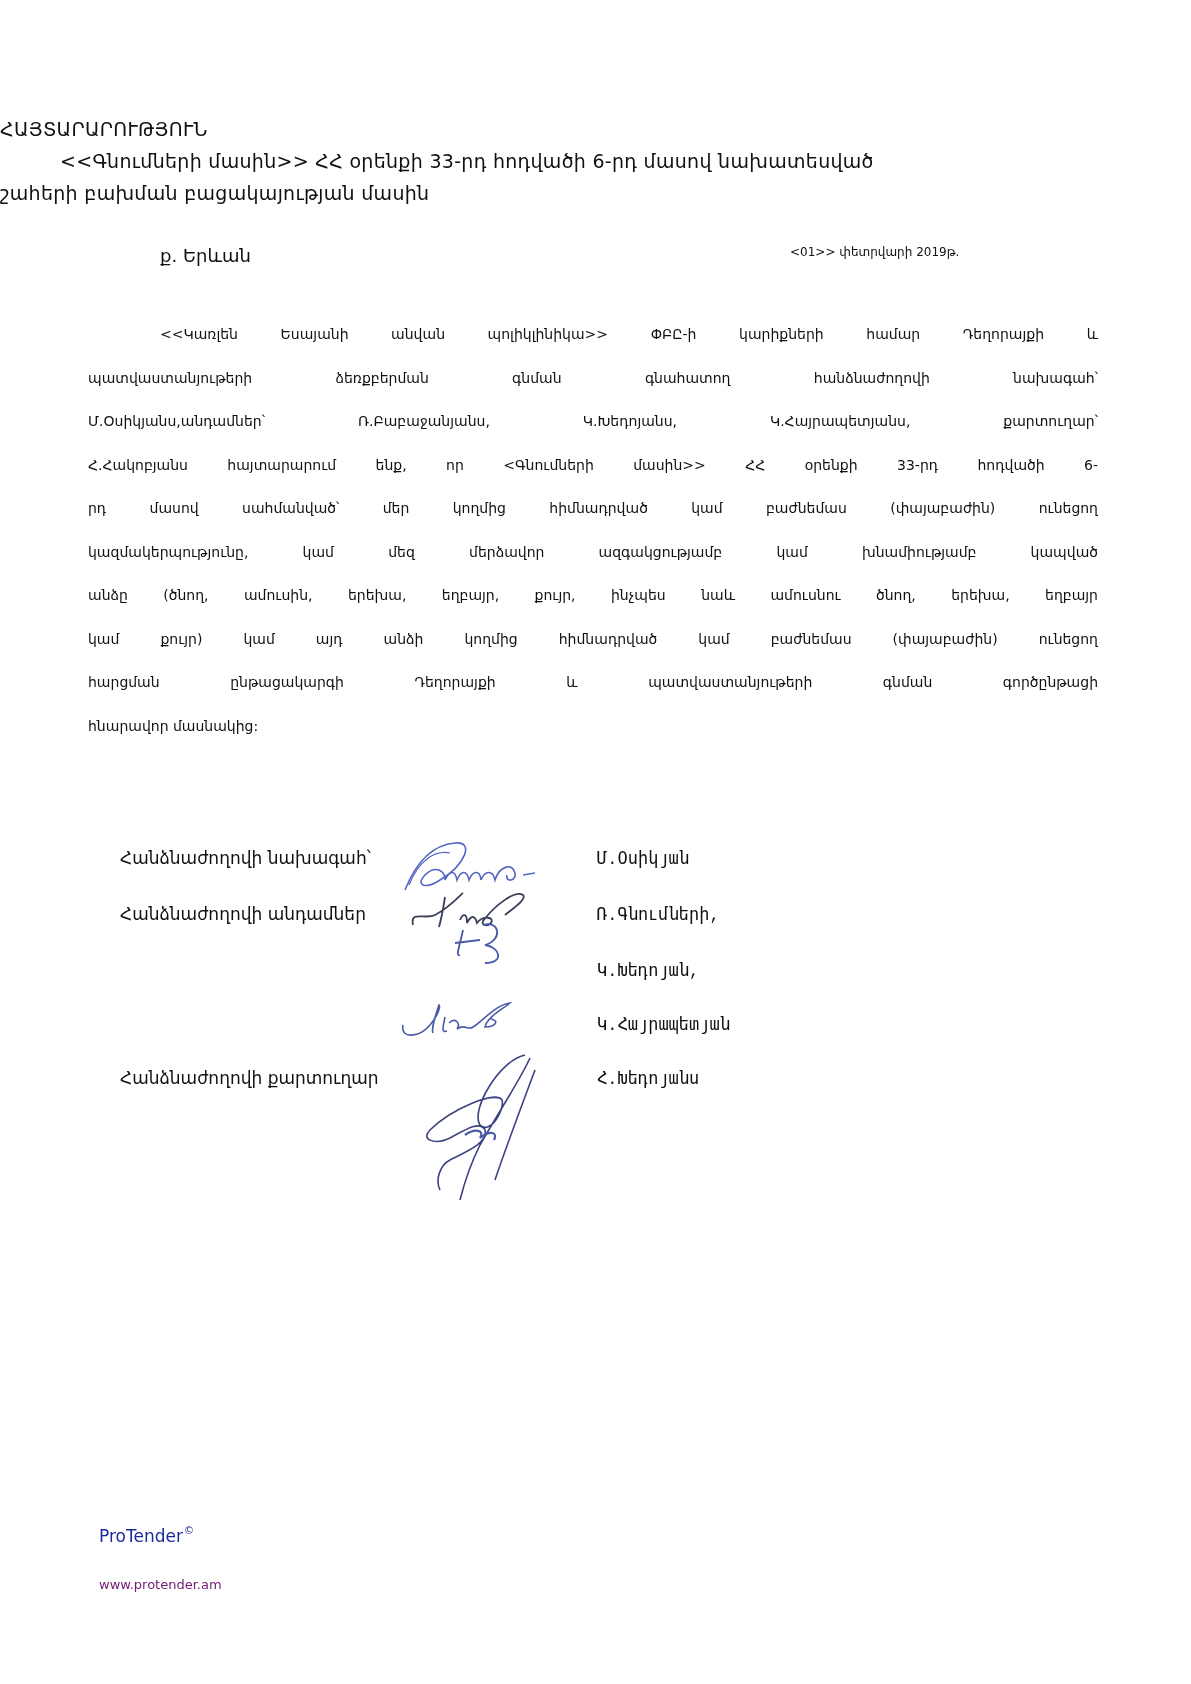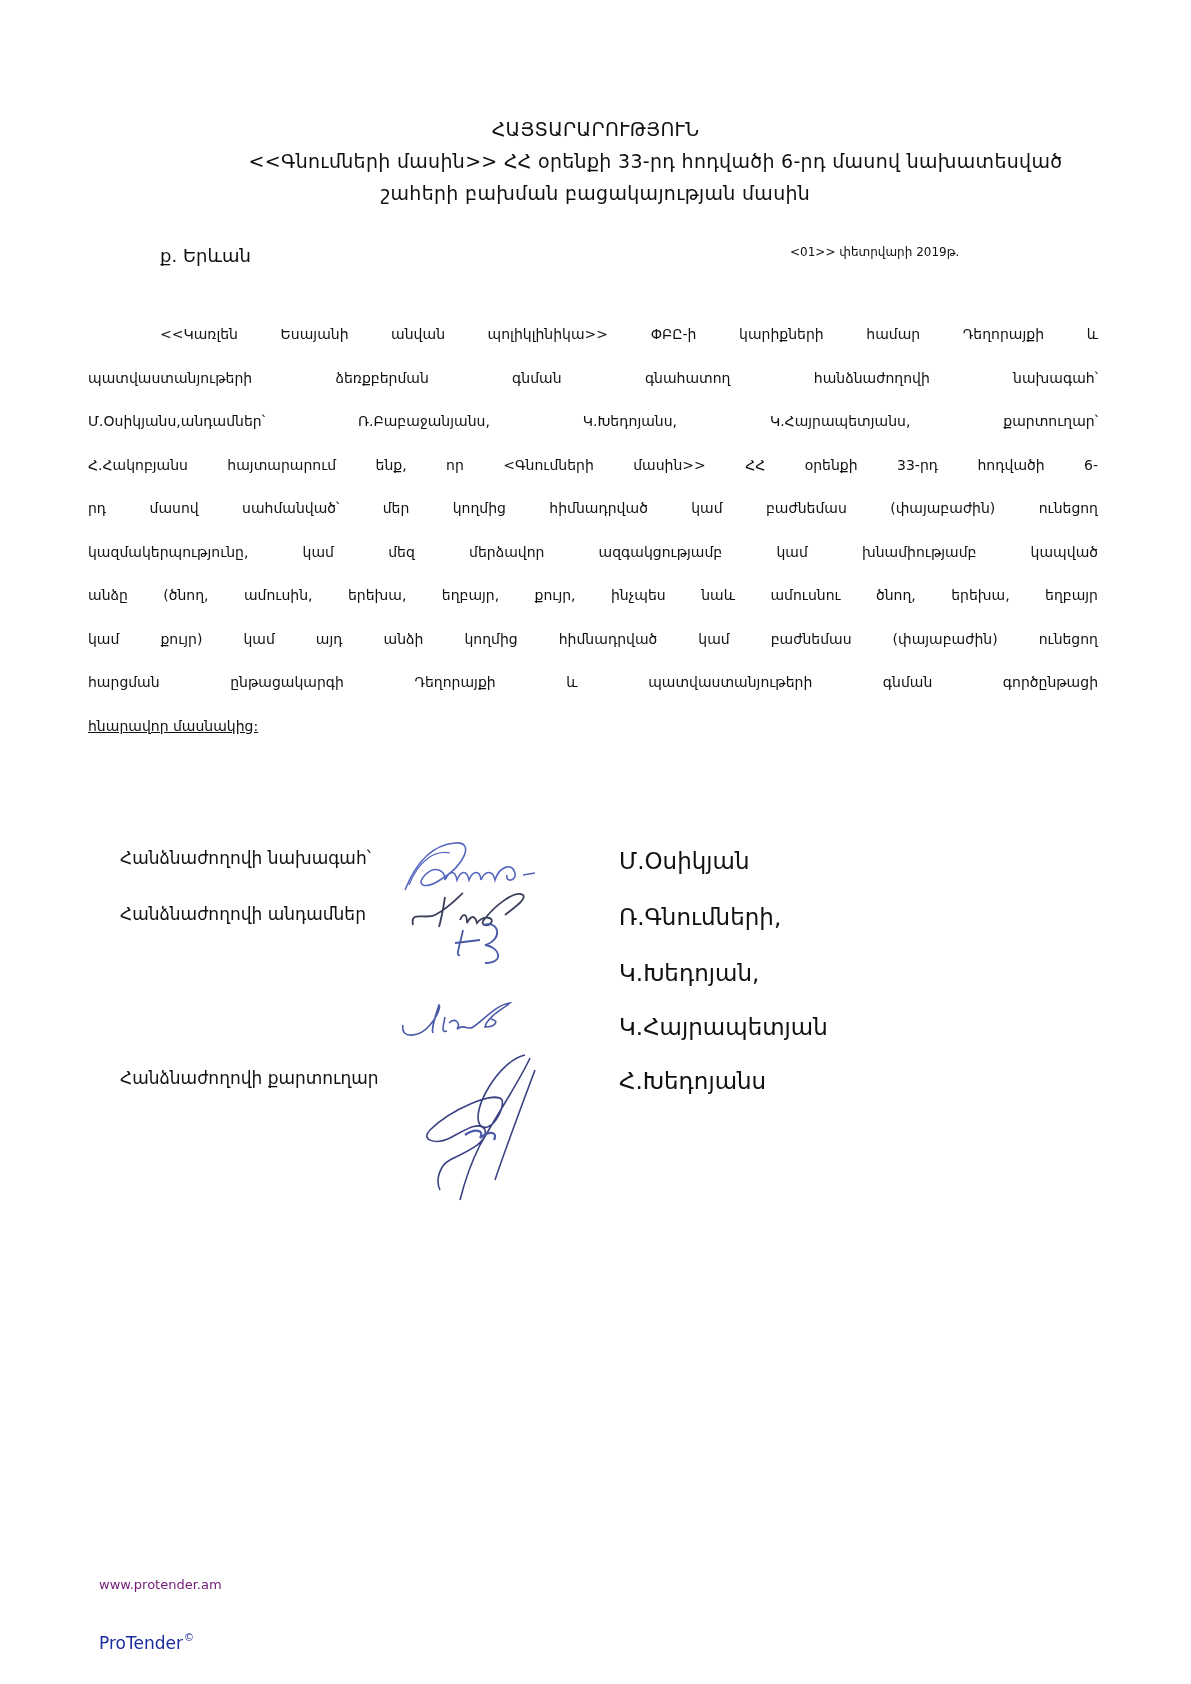--- a/index.html
+++ b/index.html
@@ -3,41 +3,41 @@
 <meta charset="utf-8">
 <style>
   html, body { margin: 0; padding: 0; background: #ffffff; }
   body {
     width: 1191px; height: 1684px; position: relative; overflow: hidden;
     font-family: "DejaVu Sans", "Liberation Sans", sans-serif;
     color: #111111;
   }
   .page { position: absolute; left: 0; top: 0; width: 1191px; height: 1684px; }
   .title {
-    position: absolute; left: 0; width: 1191px; text-align: center;
+    position: absolute; left: 0; width: 1191px; text-align: left;
     font-size: 19px; letter-spacing: 0.3px;
   }
   .t1 { top: 118px; }
   .t2 { top: 150px; left: 60px; }
   .t3 { top: 182px; left: 0; }
   .city { position: absolute; left: 160px; top: 245px; font-size: 18px; }
   .date { position: absolute; left: 790px; top: 245px; font-size: 12px; }
   .body-text {
     position: absolute; left: 88px; top: 313px; width: 1010px;
     font-size: 14px; line-height: 43.5px; text-align: justify;
     text-indent: 72px;
   }
   .body-text .line { display: block; text-align: justify; text-align-last: justify; text-indent: 0; white-space: nowrap; }
   .body-text .line.first { padding-left: 72px; }
-  .body-text .line.last { text-align-last: left; text-decoration: underline; }
+  .body-text .line.last { text-align-last: left; }
   .sig-label { position: absolute; left: 120px; font-size: 17px; }
-  .sig-name { position: absolute; left: 619px; font-size: 23px; }
+  .sig-name { position: absolute; left: 597px; font-size: 17px; font-family: Liberation Mono, monospace; }
   .sig-svg { position: absolute; }
   .footer-brand {
-    position: absolute; left: 99px; top: 1632px; font-size: 17px; color: #1b2a9c;
+    position: absolute; left: 99px; top: 1525px; font-size: 17px; color: #1b2a9c;
     font-family: "DejaVu Sans", sans-serif;
     text-align: center;
   }
   .footer-brand sup { font-size: 10px; vertical-align: 8px; margin-left: 1px; }
   .footer-url {
     position: absolute; left: 99px; top: 1577px; font-size: 13px; color: #701a75;
     font-family: "DejaVu Sans", sans-serif;
   }
 </style>
 </head>

